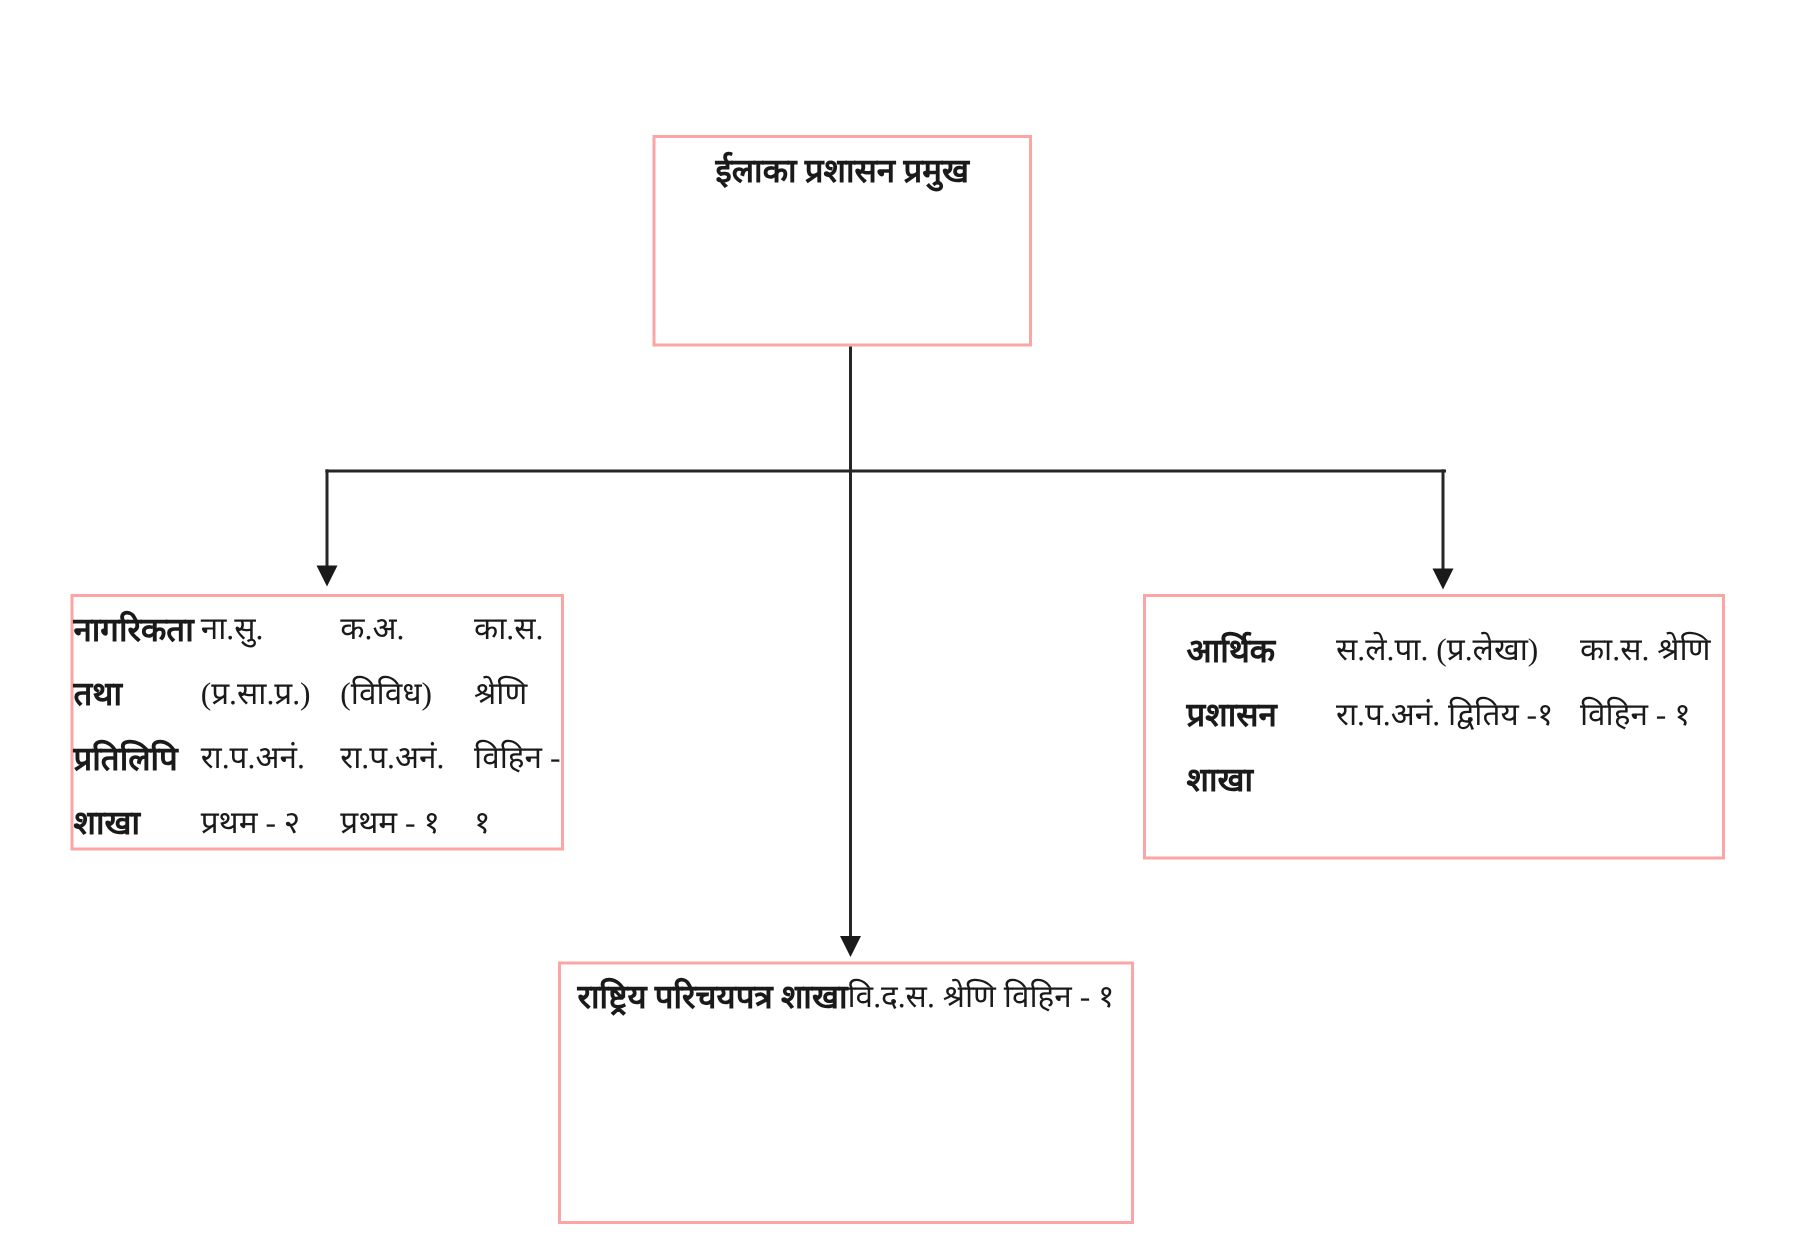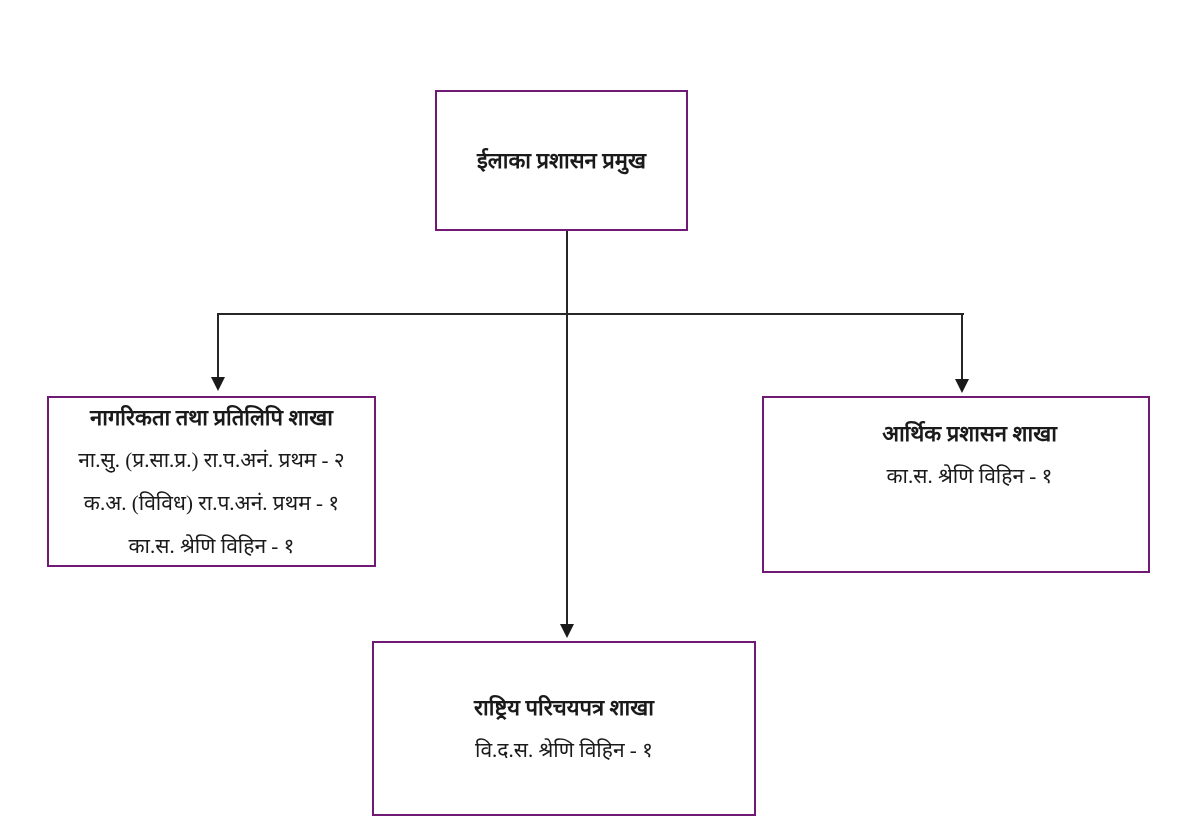--- a/index.html
+++ b/index.html
@@ -11,26 +11,26 @@
     position: relative;
     width: 1200px;
     height: 837px;
     background: #ffffff;
     font-family: "Liberation Serif", "DejaVu Serif", serif;
     color: #1a1a1a;
     overflow: hidden;
   }
   .node {
     position: absolute;
-    border: 2px solid #701a75;
+    border: 2px solid #fca5a5;
     background: #ffffff;
     box-sizing: border-box;
-    text-align: center;
+    text-align: left;
     display: flex;
-    flex-direction: column;
+    flex-direction: row;
     font-size: 21px;
     line-height: 43px;
   }
   .node .title {
     font-weight: bold;
     font-size: 22px;
   }
   .node-root {
     left: 435px; top: 90px; width: 253px; height: 141px;
     justify-content: center;
@@ -90,20 +90,21 @@
 
   <div class="node node-citizenship">
     <div class="title">नागरिकता तथा प्रतिलिपि शाखा</div>
     <div class="row">ना.सु. (प्र.सा.प्र.) रा.प.अनं. प्रथम - २</div>
     <div class="row">क.अ. (विविध) रा.प.अनं. प्रथम - १</div>
     <div class="row">का.स. श्रेणि विहिन - १</div>
   </div>
 
   <div class="node node-economic">
     <div class="title">आर्थिक प्रशासन शाखा</div>
+    <div class="row">स.ले.पा. (प्र.लेखा) रा.प.अनं. द्वितिय -१</div>
     <div class="row">का.स. श्रेणि विहिन - १</div>
   </div>
 
   <div class="node node-nid">
     <div class="title">राष्ट्रिय परिचयपत्र शाखा</div>
     <div class="row">वि.द.स. श्रेणि विहिन - १</div>
   </div>
 
 </div>
 

